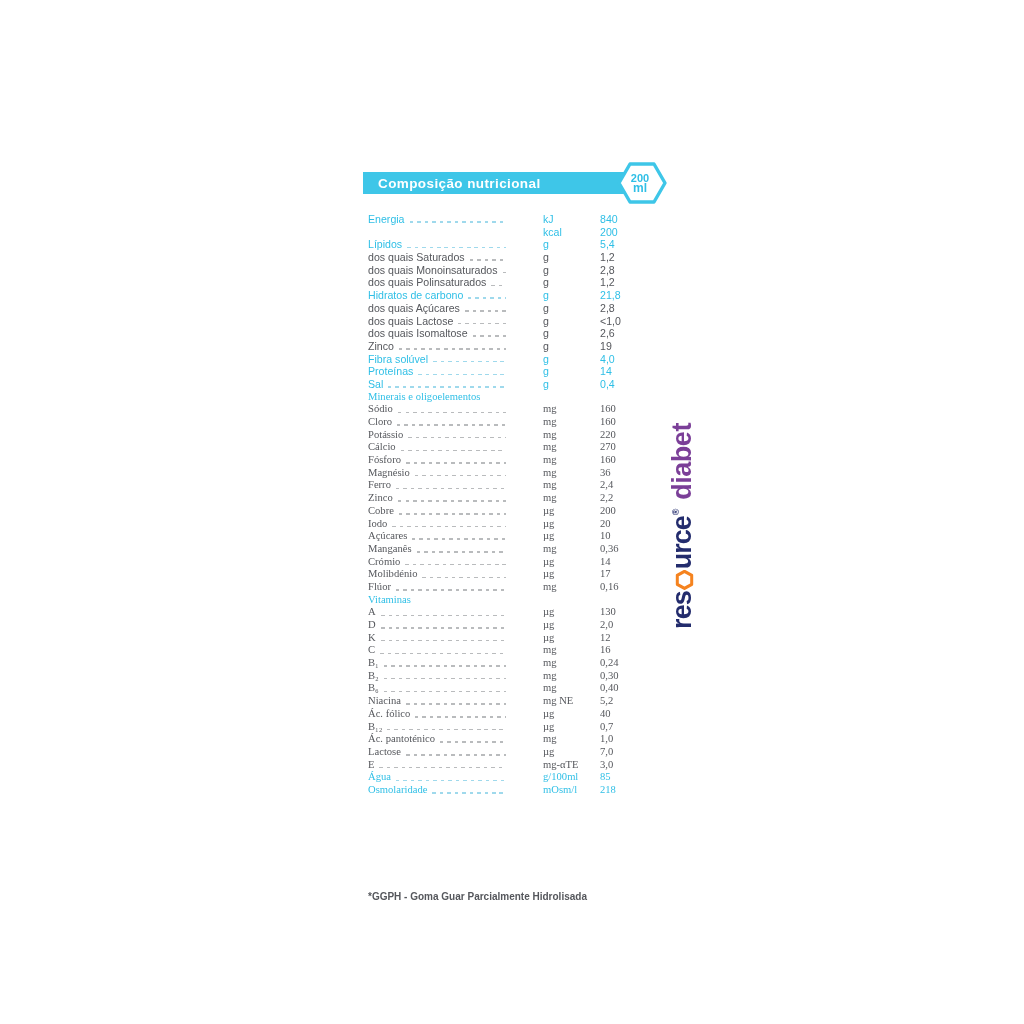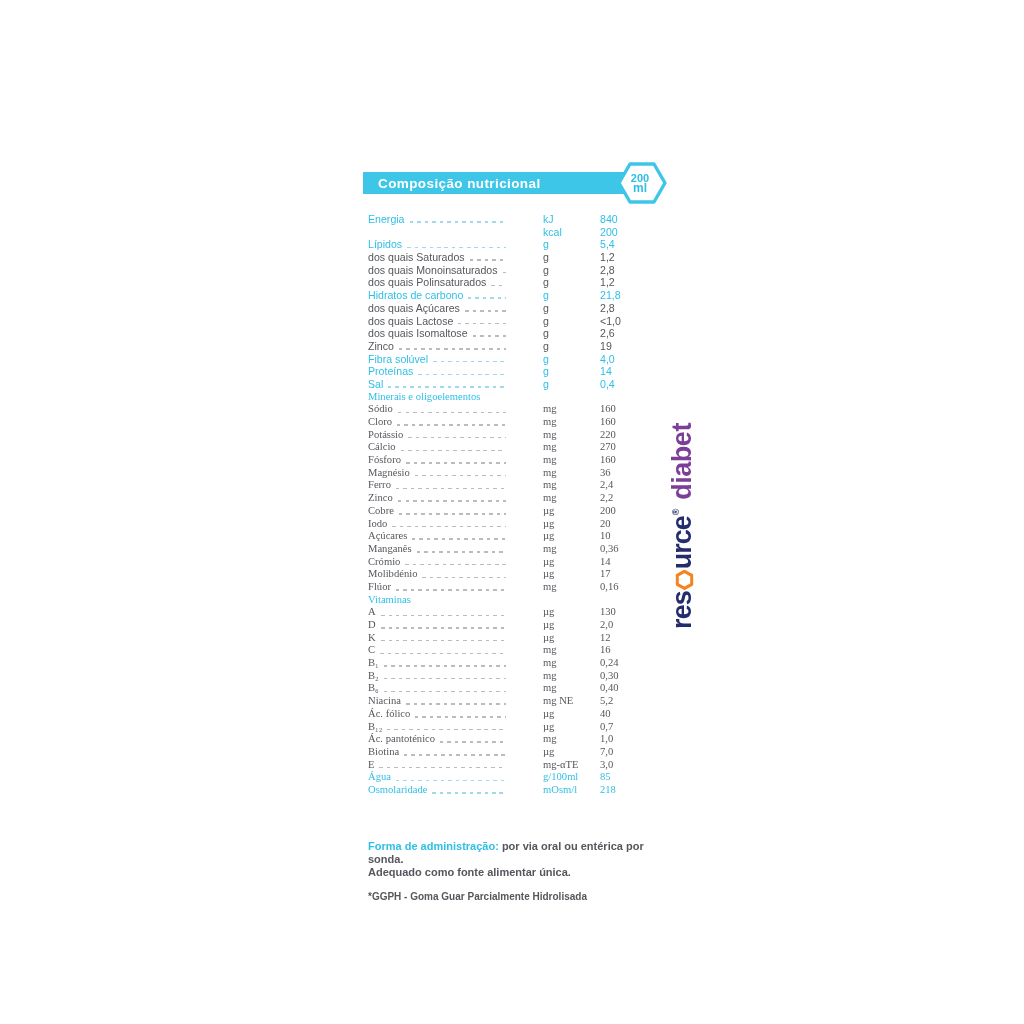--- a/index.html
+++ b/index.html
@@ -346,21 +346,21 @@
   </div>
 
   <div class="row">
     <span class="label">Ác. pantoténico</span>
     <span class="leader"></span>
     <span class="unit">mg</span>
     <span class="value">1,0</span>
   </div>
 
   <div class="row">
-    <span class="label">Biotina</span>
+    <span class="label">Lactose</span>
     <span class="leader"></span>
     <span class="unit">µg</span>
     <span class="value">7,0</span>
   </div>
 
   <div class="row">
     <span class="label">E</span>
     <span class="leader"></span>
     <span class="unit">mg-αTE</span>
     <span class="value">3,0</span>
@@ -387,20 +387,16 @@
       <span class="navy">res</span>
       <svg class="hex-o" width="20" height="18" viewBox="0 0 20 18">
         <polygon points="5.6,1.7 14.4,1.7 18.5,9 14.4,16.3 5.6,16.3 1.5,9" fill="none" stroke="#f5831f" stroke-width="3.2" stroke-linejoin="round"></polygon>
       </svg>
       <span class="navy">urce</span>
       <span class="reg">®</span>
       <span class="purple">diabet</span>
     </div>
   </div>
 
-  <div class="footer">
-    <div><span class="cyan">Forma de administração:</span> <span>por via oral ou entérica por sonda.</span></div>
-    <div>Adequado como fonte alimentar única.</div>
-  </div>
 
   <div class="footnote">*GGPH - Goma Guar Parcialmente Hidrolisada</div>
 
 </div>
 
 </body></html>

